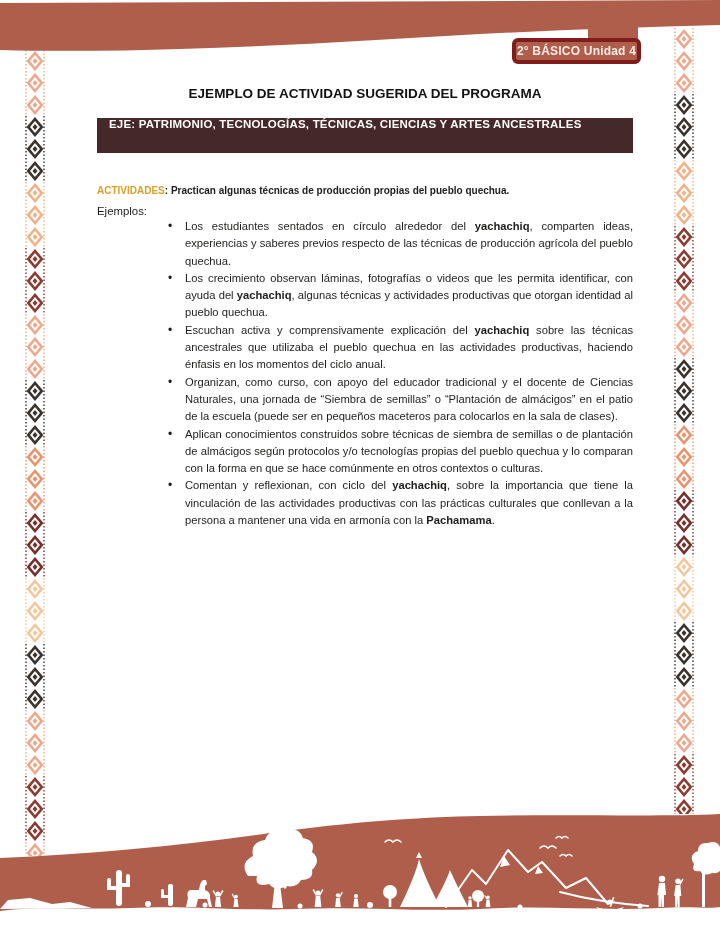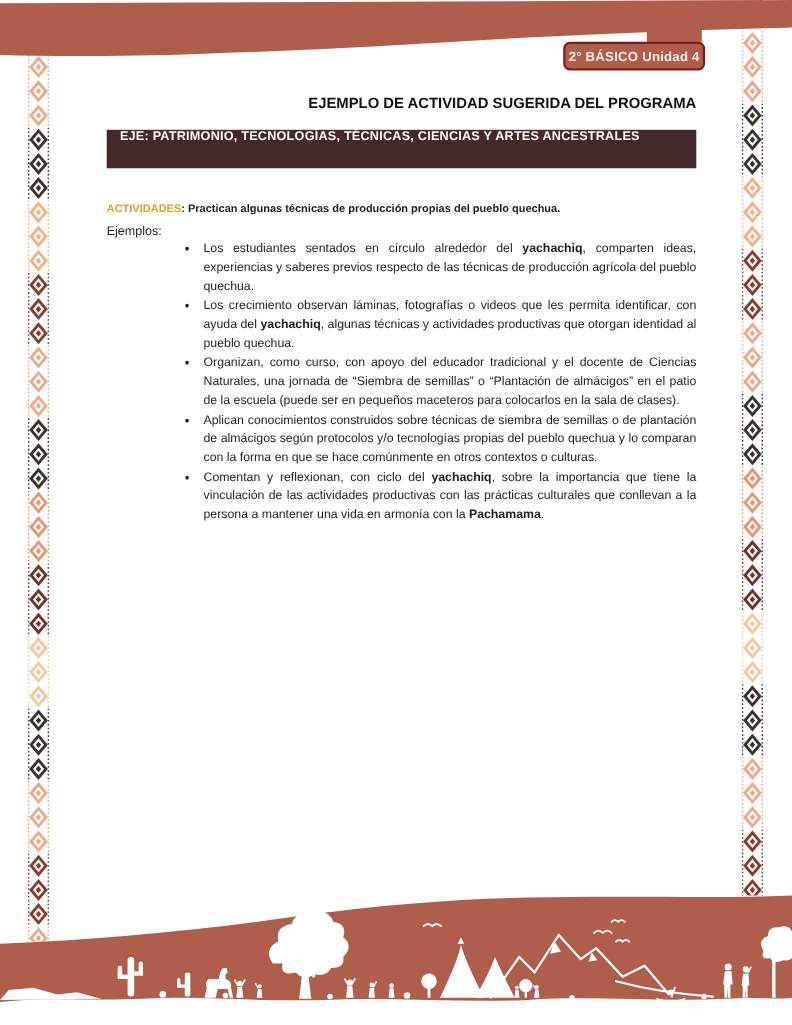--- a/index.html
+++ b/index.html
@@ -14,33 +14,33 @@
   .page{
     position:relative;width:720px;height:932px;margin:0 auto;
     background:#ffffff;overflow:hidden;
   }
   
   .top-band{position:absolute;top:0;left:0;z-index:2;}
   .fill-terracotta{fill:var(--terracotta);}
   .unit-badge{
     position:absolute;left:512px;top:38px;width:129px;height:26px;z-index:3;
     background:var(--terracotta);
-    border:2px solid #7f1d1d;border-radius:6px;
+    border:4px solid #7f1d1d;border-radius:6px;
     display:flex;align-items:center;justify-content:center;
     color:#f7ece7;font-size:12px;font-weight:bold;letter-spacing:.2px;
   }
   
   .border-strip{position:absolute;width:20px;overflow:hidden;z-index:1;}
   .border-strip svg{display:block;}
   #left-border{left:25px;top:50px;height:806px;}
   #right-border{left:674px;top:28px;height:786px;}
   
   .content{position:absolute;left:97px;top:0;width:536px;z-index:2;}
   .page-title{
-    margin-top:86px;text-align:right;
+    margin-top:86px;text-align:center;
     font-size:13.5px;font-weight:bold;color:#111;
   }
   .eje-banner{
     margin-top:17px;height:35px;background:var(--maroon);
     display:flex;align-items:flex-start;padding-left:12px;
   }
   .eje-banner span{color:#fdfbf8;font-size:11.5px;font-weight:bold;letter-spacing:.2px;}
   .activities-line{margin-top:29px;font-size:10px;font-weight:bold;line-height:17px;}
   .activities-line .gold{color:var(--gold);}
   .examples-heading{margin-top:6px;font-size:11.4px;font-weight:normal;}
@@ -413,20 +413,21 @@
 
     <p class="activities-line">
       <span class="gold">ACTIVIDADES</span><span>: </span><span>Practican algunas técnicas de producción propias del pueblo quechua.</span>
     </p>
 
     <p class="examples-heading">Ejemplos:</p>
 
     <ul class="examples-list">
         <li><span>Los estudiantes sentados en círculo alrededor del </span><b>yachachiq</b><span>, comparten ideas, experiencias y saberes previos respecto de las técnicas de producción agrícola del pueblo quechua.</span></li>
         <li><span>Los crecimiento observan láminas, fotografías o videos que les permita identificar, con ayuda del </span><b>yachachiq</b><span>, algunas técnicas y actividades productivas que otorgan identidad al pueblo quechua.</span></li>
+        <li><span>Escuchan activa y comprensivamente explicación del </span><b>yachachiq</b><span> sobre las técnicas ancestrales que utilizaba el pueblo quechua en las actividades productivas, haciendo énfasis en los momentos del ciclo anual.</span></li>
         <li><span>Organizan, como curso, con apoyo del educador tradicional y el docente de Ciencias Naturales, una jornada de “Siembra de semillas” o “Plantación de almácigos” en el patio de la escuela (puede ser en pequeños maceteros para colocarlos en la sala de clases).</span></li>
         <li><span>Aplican conocimientos construidos sobre técnicas de siembra de semillas o de plantación de almácigos según protocolos y/o tecnologías propias del pueblo quechua y lo comparan con la forma en que se hace comúnmente en otros contextos o culturas.</span></li>
         <li><span>Comentan y reflexionan, con ciclo del </span><b>yachachiq</b><span>, sobre la importancia que tiene la vinculación de las actividades productivas con las prácticas culturales que conllevan a la persona a mantener una vida en armonía con la </span><b>Pachamama</b><span>.</span></li>
       </ul>
   </main>
 
   <svg class="footer-art" width="720" height="120" viewBox="0 0 720 120" aria-hidden="true">
 
     <path class="fill-terracotta" d="M0,46 C90,42 180,34 270,21 C350,10 420,5 480,4 C570,2 660,5 720,2 L720,120 L0,120 Z"></path>
 

